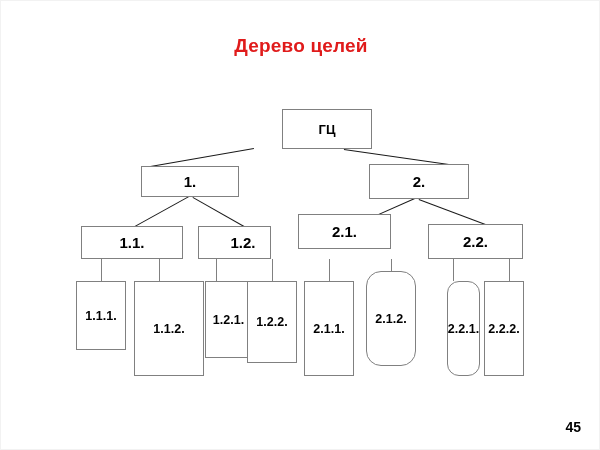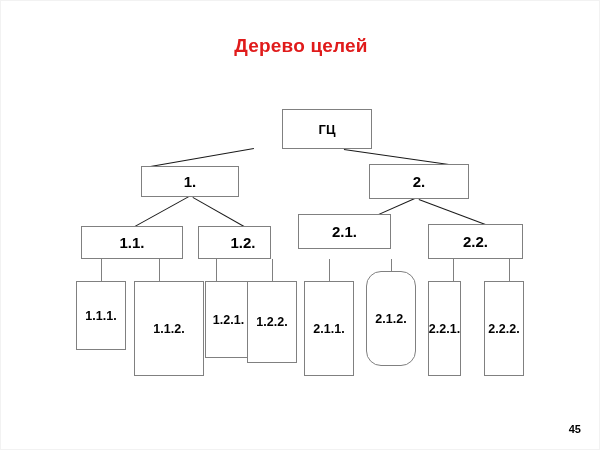--- a/index.html
+++ b/index.html
@@ -61,21 +61,21 @@
   .stub {
     position: absolute;
     width: 1px;
     background: #808080;
     z-index: 1;
   }
   #page-number {
     position: absolute;
     right: 18px;
     bottom: 14px;
-    font-size: 11px;
+    font-size: 14px;
     font-weight: bold;
     color: #000000;
   }
 </style>
 </head>
 <body>
 
 <div id="slide">
 
   <div id="slide-title">Дерево целей</div>
@@ -111,19 +111,19 @@
       <div class="node lvl3" style="left: 297px; top: 213px; width: 93px; height: 35px;">2.1.</div>
       <div class="node lvl3" style="left: 427px; top: 223px; width: 95px; height: 35px;">2.2.</div>
     </div>
   <div id="level4-nodes">
       <div class="node leaf" style="left: 75px; top: 280px; width: 50px; height: 69px;">1.1.1.</div>
       <div class="node leaf" style="left: 133px; top: 280px; width: 70px; height: 95px;">1.1.2.</div>
       <div class="node leaf" style="left: 192px; top: 280px; width: 47px; height: 77px; margin-left: 12px;">1.2.1.</div>
       <div class="node leaf" style="left: 246px; top: 280px; width: 50px; height: 82px;">1.2.2.</div>
       <div class="node leaf" style="left: 303px; top: 280px; width: 50px; height: 95px;">2.1.1.</div>
       <div class="node leaf" style="left: 365px; top: 270px; width: 50px; height: 95px; border-radius: 15px;">2.1.2.</div>
-      <div class="node leaf" style="left: 427px; top: 280px; width: 33px; height: 95px;">2.2.1.</div>
+      <div class="node leaf" style="left: 446px; top: 280px; width: 33px; height: 95px; border-radius: 12px;">2.2.1.</div>
       <div class="node leaf" style="left: 483px; top: 280px; width: 40px; height: 95px;">2.2.2.</div>
     </div>
 
   <div id="page-number">45</div>
 
 </div>
 
 </body></html>

